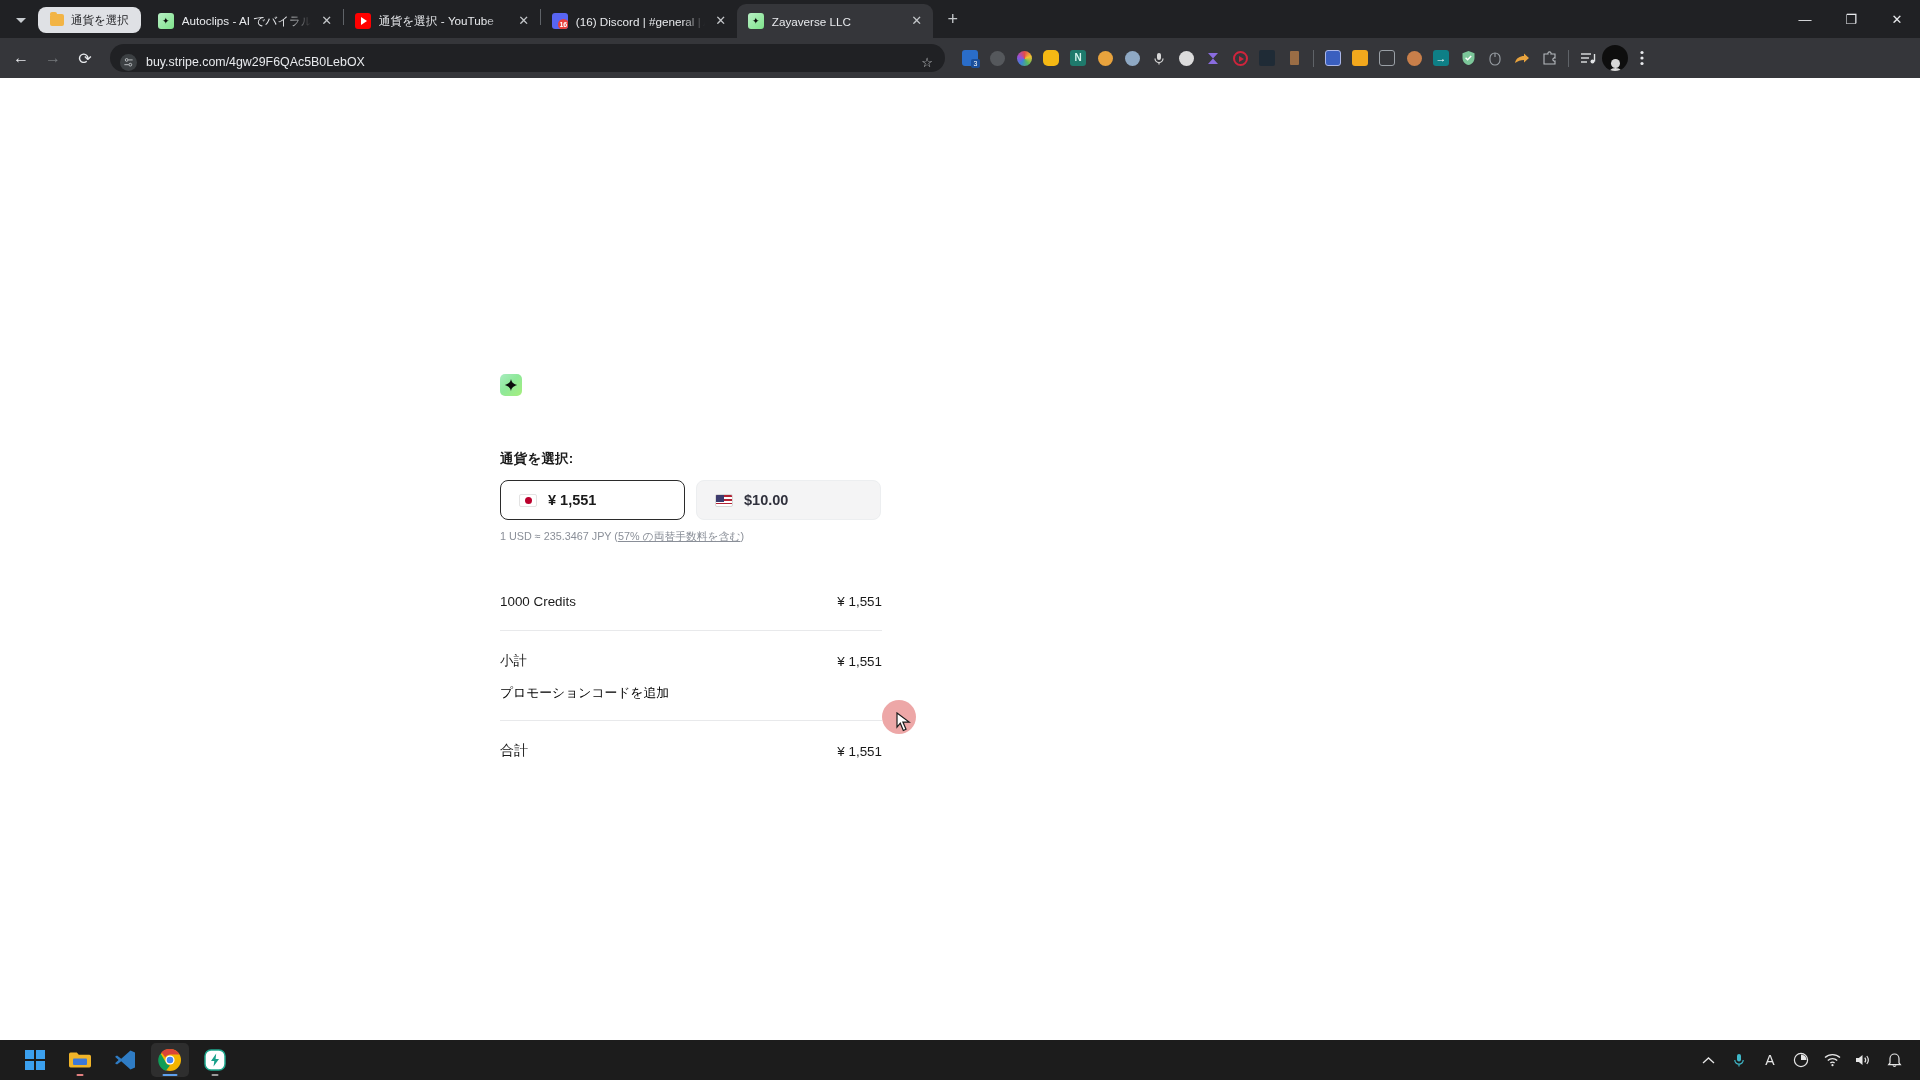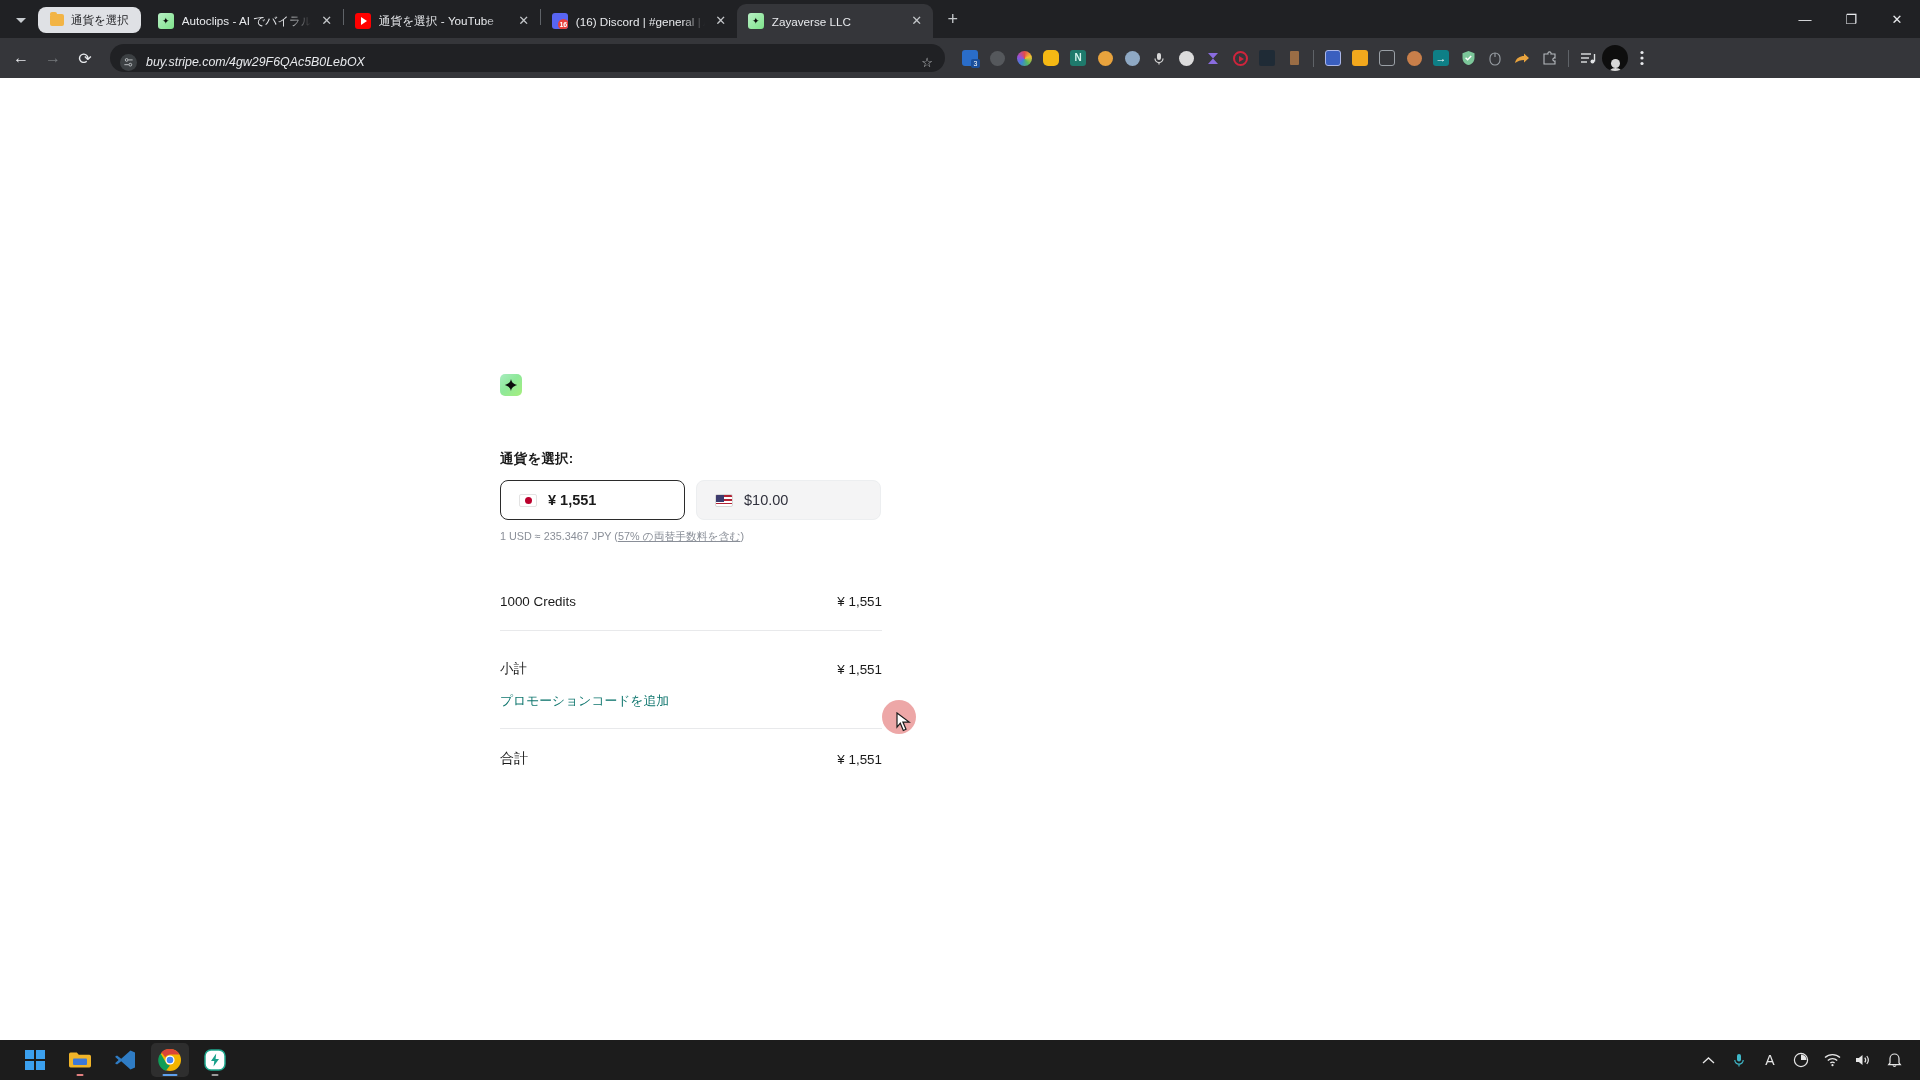--- a/index.html
+++ b/index.html
@@ -113,21 +113,21 @@
   }
   .tb-btn {
     width: 30px; height: 30px; display: flex; align-items: center;
     justify-content: center; color: #e8eaed; border-radius: 50%;
     flex: 0 0 30px;
   }
   .tb-btn.disabled { color: #75797c; }
   .omnibox {
     flex: 0 0 835px; height: 28px; background: #202124;
     border-radius: 14px; display: flex; align-items: center;
-    padding: 8px 12px 0 10px; margin: 0 8px; gap: 9px; font-style: italic;
+    padding: 8px 12px 0 10px; margin: 0 8px; gap: 9px;
   }
   .omni-ico {
     width: 17px; height: 17px; border-radius: 50%; background: #3c4043;
     display: flex; align-items: center; justify-content: center;
     flex: 0 0 17px;
   }
   .omni-url {
     font-size: 12.4px; color: #e8eaed; white-space: nowrap;
     overflow: hidden; flex: 1 1 auto;
   }
@@ -192,21 +192,21 @@
   .cur-row { display: flex; gap: 11px; }
   .cur-btn {
     height: 40px; border-radius: 8px; display: flex; align-items: center;
     gap: 11px; padding: 0 18px; font-size: 14.5px; font-weight: bold;
     color: #1a1a1a;
   }
   .cur-btn.selected {
     width: 185px; background: #ffffff; border: 1.6px solid #2b2b2b;
   }
   .cur-btn.unselected {
-    width: 185px; background: #f4f4f5; border: 1px solid #eceef0; font-weight: normal;
+    width: 185px; background: #f4f4f5; border: 1px solid #eceef0; font-weight: bold;
     color: #30313d;
   }
   .flag-jp {
     width: 18px; height: 13px; background: #ffffff; border: .5px solid #e3e3e3;
     border-radius: 2px; display: flex; align-items: center; justify-content: center;
     flex: 0 0 18px;
   }
   .flag-jp i {
     width: 7px; height: 7px; border-radius: 50%; background: #bc002d; display: block;
   }
@@ -226,24 +226,24 @@
   .fx-note u { text-decoration: underline; }
 
   .ln-item {
     display: flex; justify-content: space-between; align-items: center;
     font-size: 13.4px; color: #1a1a1a; padding: 0;
   }
   .ln-item .amt { font-size: 13.4px; }
   .sep { height: 1px; background: #e8e9eb; width: 100%; }
 
   .blk-product { margin-top: 50px; }
-  .blk-sub { margin-top: 8px; }
+  .blk-sub { margin-top: 0; }
   .promo-link {
     display: inline-block; margin-top: 15px; font-size: 12.8px;
-    color: #0f766e; cursor: pointer;
+    color: #000000; cursor: pointer;
   }
   .blk-total { }
   .total-row { font-size: 14px; }
   .total-row .amt { font-weight: normal; }
 
   
   .click-dot {
     position: absolute; left: 882px; top: 622px;
     width: 34px; height: 34px; border-radius: 50%;
     background: rgba(226, 113, 113, .62);

